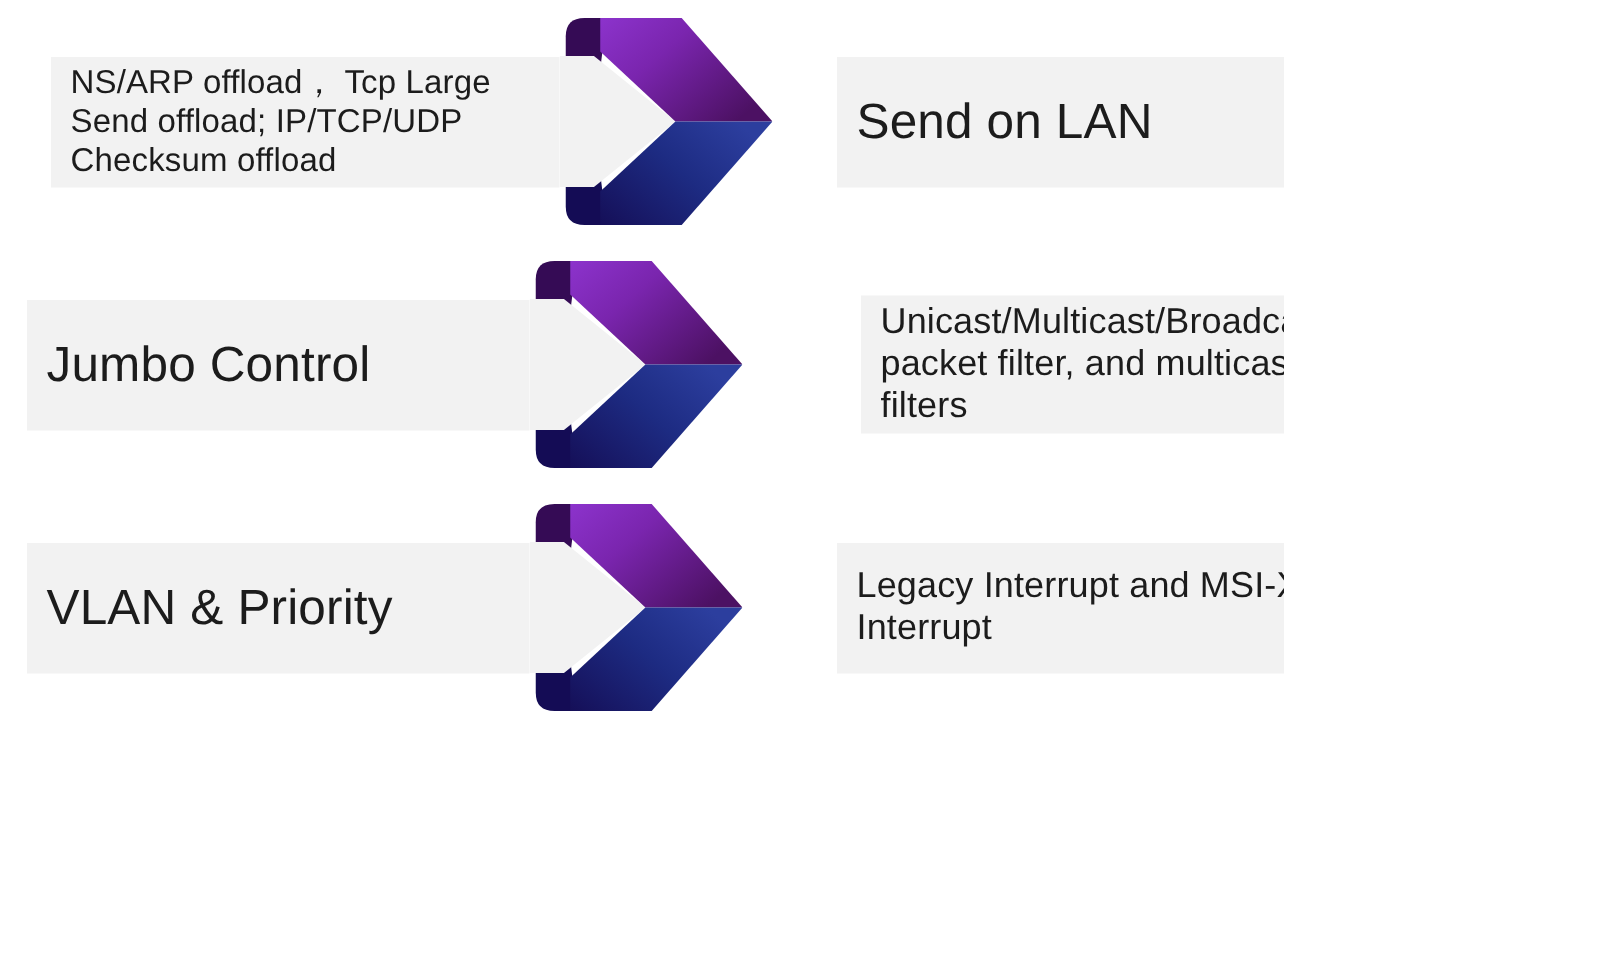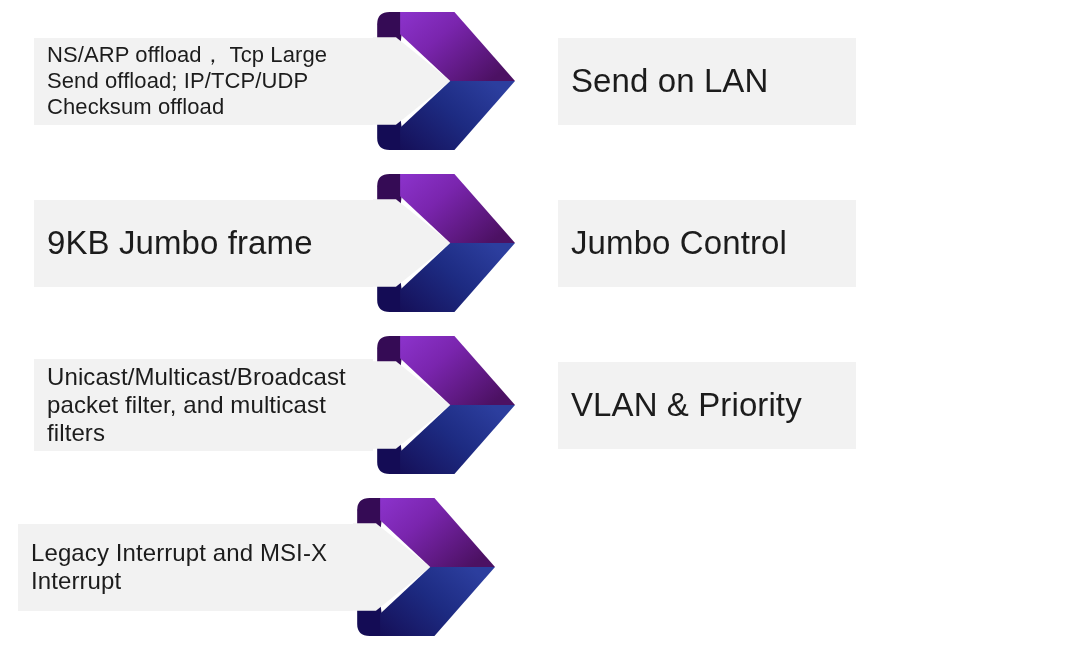--- a/index.html
+++ b/index.html
@@ -89,26 +89,20 @@
       </svg>
   </div>
 
   <div class="cell col-right">
     <div class="label size-lg">Send on LAN</div>
     <svg class="chev">
         <use href="#chevron-arrow"></use>
       </svg>
   </div>
 
-  <div class="cell col-left">
-    <div class="label size-lg">9KB Jumbo frame</div>
-    <svg class="chev">
-        <use href="#chevron-arrow"></use>
-      </svg>
-  </div>
 
   <div class="cell col-right">
     <div class="label size-lg">Jumbo Control</div>
     <svg class="chev">
         <use href="#chevron-arrow"></use>
       </svg>
   </div>
 
   <div class="cell col-left">
     <div class="label size-md">Unicast/Multicast/Broadcast packet filter, and multicast filters</div>

